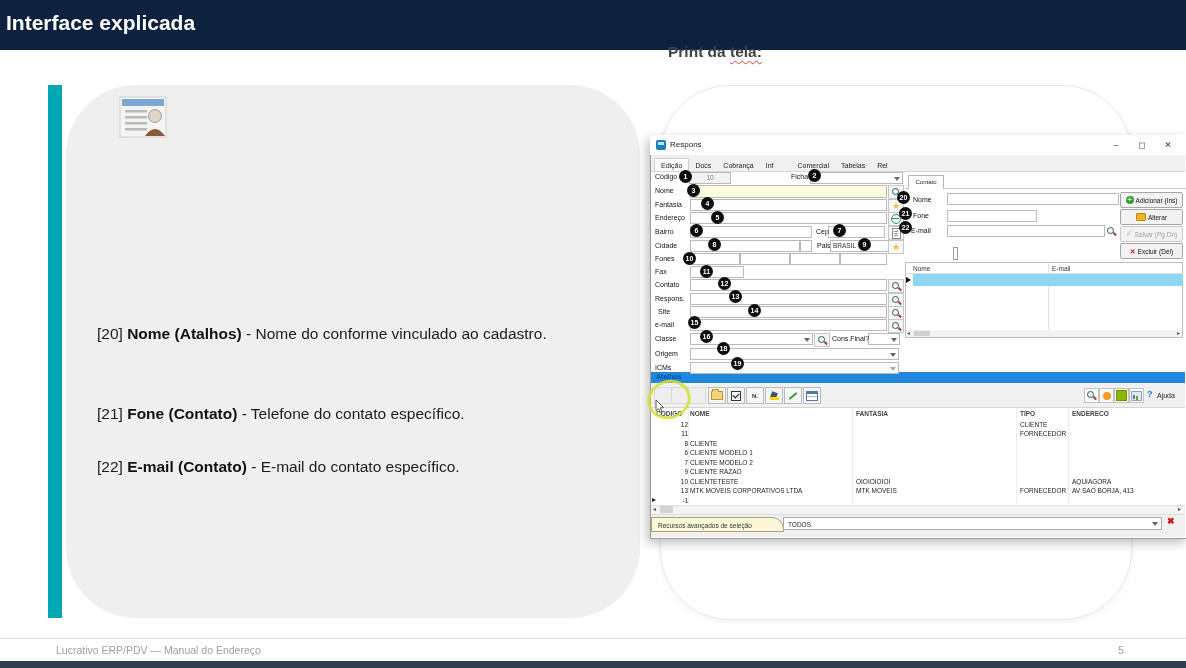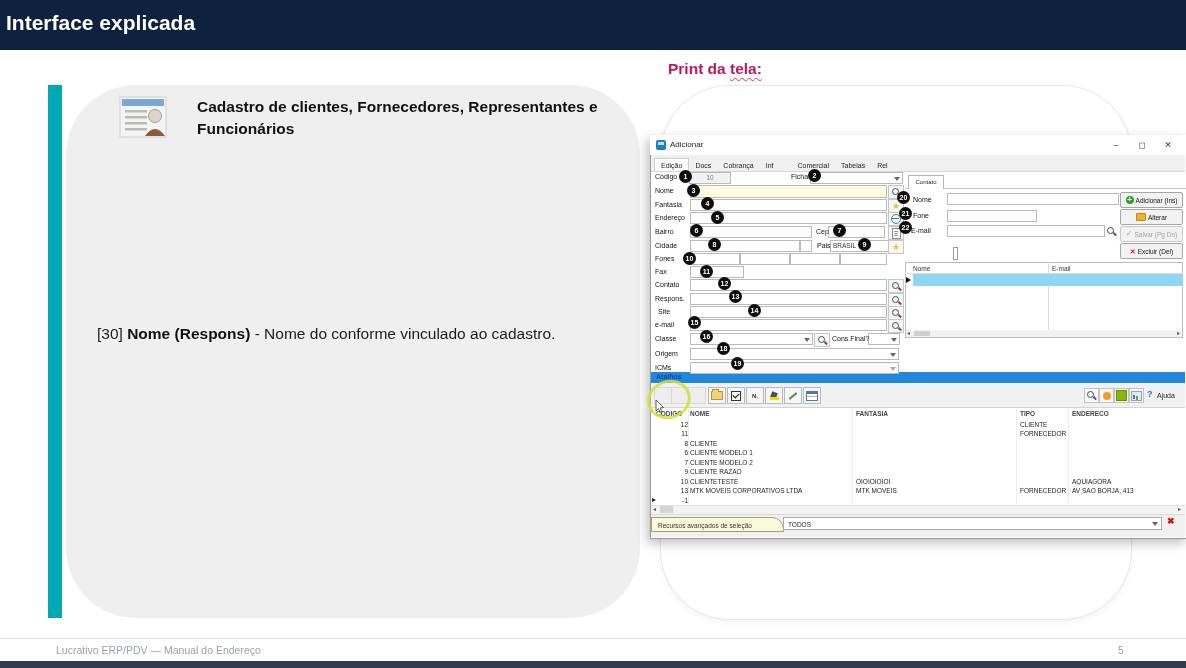--- a/index.html
+++ b/index.html
@@ -7,21 +7,21 @@
   .abs{position:absolute;}
   
   .hdr{position:absolute;left:0;top:0;width:1186px;height:50px;background:#0e2240;}
   .hdr-title{position:absolute;left:6px;top:11px;font-size:21px;font-weight:bold;color:#fff;}
   .accent-bar{position:absolute;left:48px;top:85px;width:14px;height:533px;background:#00a7b5;}
   .gray-panel{position:absolute;left:66px;top:85px;width:574px;height:533px;background:#efefef;border-radius:70px;}
   .white-panel{position:absolute;left:660px;top:85px;width:470px;height:533px;background:#fff;border:1px solid #e7e7e7;border-radius:70px;box-shadow:0 2px 6px rgba(0,0,0,0.05);}
   .panel-title{position:absolute;left:197px;top:96px;width:455px;font-size:15.5px;font-weight:bold;color:#111;line-height:22px;}
   .expl{position:absolute;left:97px;width:435px;font-size:15.5px;color:#1c1c1c;line-height:28px;}
   .expl b{color:#111;}
-  .caption{position:absolute;left:668px;top:60px;font-size:15.5px;font-weight:bold;color:#be185d;}
+  .caption{position:absolute;left:668px;top:43px;font-size:15.5px;font-weight:bold;color:#404040;}
   .wavy{text-decoration:underline wavy #e03a3a;text-decoration-thickness:1px;text-underline-offset:3px;}
   .pfooter-line{position:absolute;left:0;top:638px;width:1186px;height:1px;background:#e3e3e3;}
   .pfooter-left{position:absolute;left:56px;top:644px;font-size:10.5px;color:#9aa0aa;}
   .pfooter-page{position:absolute;left:1118px;top:644px;font-size:10.5px;color:#9aa0aa;}
   .pfooter-bar{position:absolute;left:0;top:661px;width:1186px;height:7px;background:#313c4e;}
   
   .win{position:absolute;left:650px;top:135px;width:536px;height:402px;background:#fff;border:1px solid #9a9a9a;box-shadow:-3px 4px 10px rgba(0,0,0,0.25);}
   .titlebar{position:absolute;left:650px;top:135px;width:536px;height:20px;background:#fff;}
   .title-ico{position:absolute;left:656px;top:140px;width:10px;height:10px;background:#1d7fbe;border-radius:2px;}
   .title-ico::after{content:"";position:absolute;left:2px;top:2px;width:6px;height:3px;background:#bfe3f5;}
@@ -115,31 +115,32 @@
   <svg class="abs" style="left:119px;top:96px;" width="48" height="42" viewBox="0 0 48 42">
     <rect x="1" y="1" width="46" height="40" fill="#f4f4f2" stroke="#cfcfcf"></rect>
     <rect x="3" y="3" width="42" height="7" fill="#7aa7d4"></rect>
     <rect x="6" y="14" width="22" height="2.5" fill="#b9b9b9"></rect>
     <rect x="6" y="20" width="22" height="2.5" fill="#b9b9b9"></rect>
     <rect x="6" y="26" width="22" height="2.5" fill="#b9b9b9"></rect>
     <rect x="6" y="32" width="22" height="2.5" fill="#b9b9b9"></rect>
     <circle cx="36" cy="20" r="6.5" fill="#dcd6c8" stroke="#a99"></circle>
     <path d="M26 40 q10 -14 20 0 z" fill="#8a5a3a"></path>
   </svg>
-  <div class="panel-title">Cadastro de clientes, Fornecedores, Representantes e Funcionários</div>
-
-  <p class="expl" style="top:304px;width:460px;"><span>[30] </span><b>Nome (Respons)</b><span> - Nome do conforme vinculado ao cadastro.</span></p>
+
+  <p class="expl" style="top:304px;width:460px;"><span>[20] </span><b>Nome (Atalhos)</b><span> - Nome do conforme vinculado ao cadastro.</span></p>
+  <p class="expl" style="top:384px;width:500px;"><span>[21] </span><b>Fone (Contato)</b><span> - Telefone do contato específico.</span></p>
+  <p class="expl" style="top:437px;width:500px;"><span>[22] </span><b>E-mail (Contato)</b><span> - E-mail do contato específico.</span></p>
 
   <div class="caption"><span>Print da </span><span class="wavy">tela:</span></div>
   <div class="white-panel"></div>
 
   <div class="win"></div>
   <div class="titlebar"></div>
   <div class="title-ico"></div>
-  <div class="title-txt">Adicionar</div>
+  <div class="title-txt">Respons</div>
   <div class="winctl" style="left:1104px;">–</div>
   <div class="winctl" style="left:1130px;">◻</div>
   <div class="winctl" style="left:1156px;">✕</div>
 
   <div class="menubar">
     <span class="mtab sel">Edição</span>
     <span class="mtab">Docs</span>
     <span class="mtab">Cobrança</span>
     <span class="mtab">Inf</span>
     <span class="mtab" style="margin-left:12px;">Comercial</span>

